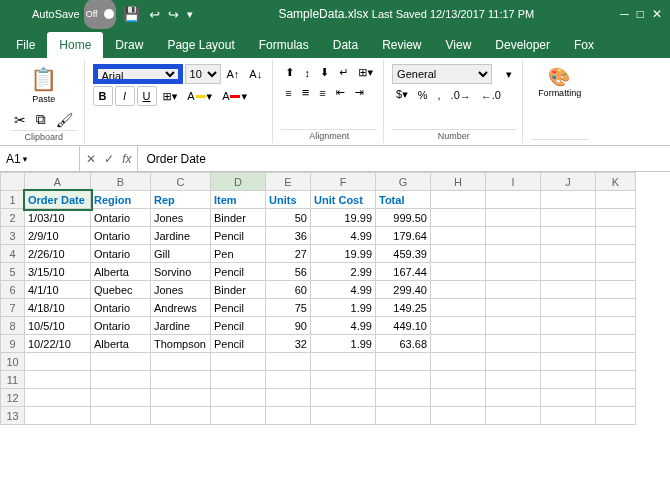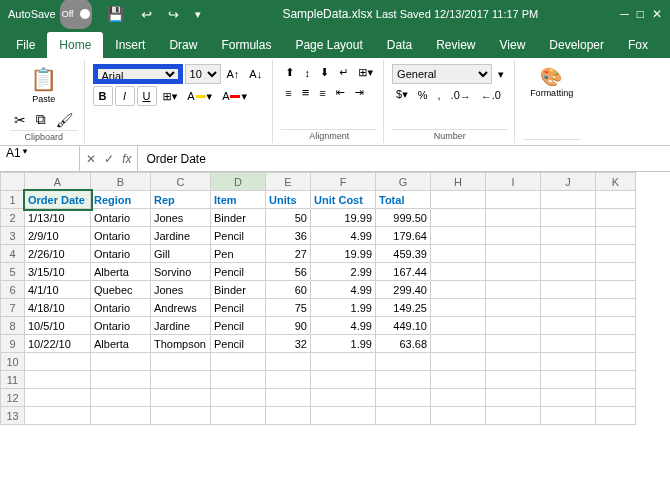--- a/index.html
+++ b/index.html
@@ -8,21 +8,21 @@
     
     .title-bar {
       height: 28px;
       background: #217346;
       display: flex;
       align-items: center;
       justify-content: space-between;
       padding: 0 8px;
       color: white;
     }
-    .title-bar-left { display: flex; align-items: center; gap: 16px; }
+    .title-bar-left { display: flex; align-items: center; gap: 8px; margin-left: 24px; }
     .title-bar-center { font-size: 12px; color: white; }
     .autosave { display: flex; align-items: center; gap: 4px; font-size: 11px; }
     .autosave-toggle {
       background: #888;
       border-radius: 10px;
       width: 32px;
       height: 30px;
       display: flex;
       align-items: center;
       padding: 0 2px;
@@ -75,21 +75,21 @@
       height: 26px;
       border-bottom: 1px solid #c6c6c6;
       background: white;
     }
     .cell-ref {
       width: 80px;
       border-right: 1px solid #c6c6c6;
       padding: 0 6px;
       font-size: 12px;
       display: flex;
-      align-items: flex-start;
+      align-items: center;
       height: 100%;
     }
     .formula-icons {
       display: flex;
       align-items: center;
       padding: 0 4px;
       gap: 4px;
       border-right: 1px solid #c6c6c6;
       height: 100%;
     }
@@ -242,24 +242,23 @@
   <div style="display:flex;gap:8px;">
     <span style="cursor:pointer;">─</span>
     <span style="cursor:pointer;">□</span>
     <span style="cursor:pointer;">✕</span>
   </div>
 </div>
 
 <div class="ribbon-tabs">
   <div class="ribbon-tab">File</div>
   <div class="ribbon-tab active">Home</div>
-  <div class="ribbon-tab">Insert</div>
   <div class="ribbon-tab">Draw</div>
+  <div class="ribbon-tab">Page Layout</div>
   <div class="ribbon-tab">Formulas</div>
-  <div class="ribbon-tab">Page Layout</div>
   <div class="ribbon-tab">Data</div>
   <div class="ribbon-tab">Review</div>
   <div class="ribbon-tab">View</div>
   <div class="ribbon-tab">Developer</div>
   <div class="ribbon-tab">Fox</div>
 </div>
 
 <div class="ribbon">
 
   <div class="ribbon-section">
@@ -321,21 +320,21 @@
         <div class="tb-btn">≡</div>
         <div class="tb-btn">⇤</div>
         <div class="tb-btn">⇥</div>
       </div>
     </div>
     <div class="ribbon-section-name">Alignment</div>
   </div>
 
   <div class="ribbon-section">
     <div class="ribbon-section-top" style="flex-direction:column;gap:2px;align-items:flex-start;width:100%;">
-      <div style="display:flex;gap:2px;align-items:center;width:100%;">
+      <div style="display:flex;gap:10px;align-items:center;width:100%;">
         <select style="width:100px;font-size:11px;height:20px;border:1px solid #c6c6c6;">
           <option>General</option>
         </select>
         <div class="tb-btn">▾</div>
       </div>
       <div style="display:flex;gap:2px;">
         <div class="tb-btn">$▾</div>
         <div class="tb-btn">%</div>
         <div class="tb-btn">,</div>
         <div class="tb-btn">.0→</div>
@@ -414,21 +413,21 @@
           <td class="cell cell-header">Units</td>
           <td class="cell cell-header">Unit Cost</td>
           <td class="cell cell-header">Total</td>
           <td class="cell cell-header"></td>
           <td class="cell cell-header"></td>
           <td class="cell cell-header"></td>
           <td class="cell cell-header"></td>
         </tr>
         <tr>
           <th class="row-header">2</th>
-          <td class="cell">1/13/10</td>
+          <td class="cell">1/03/10</td>
           <td class="cell">Ontario</td>
           <td class="cell">Jones</td>
           <td class="cell">Binder</td>
           <td class="cell cell-right">50</td>
           <td class="cell cell-right">19.99</td>
           <td class="cell cell-right">999.50</td>
           <td class="cell"></td>
           <td class="cell"></td>
           <td class="cell"></td>
           <td class="cell"></td>

